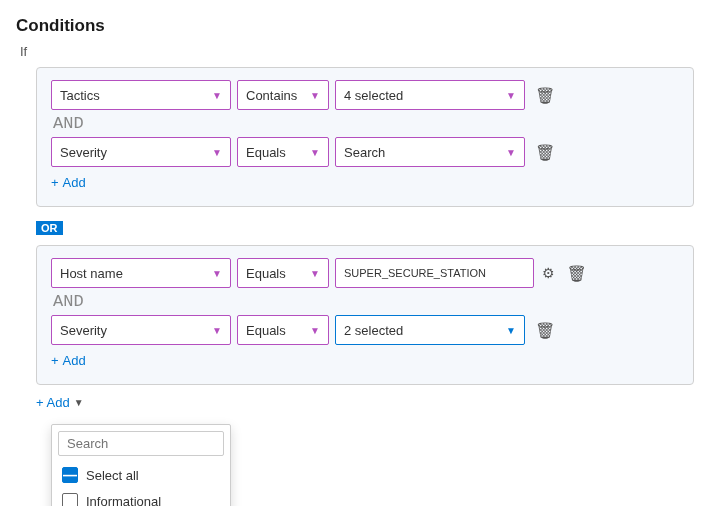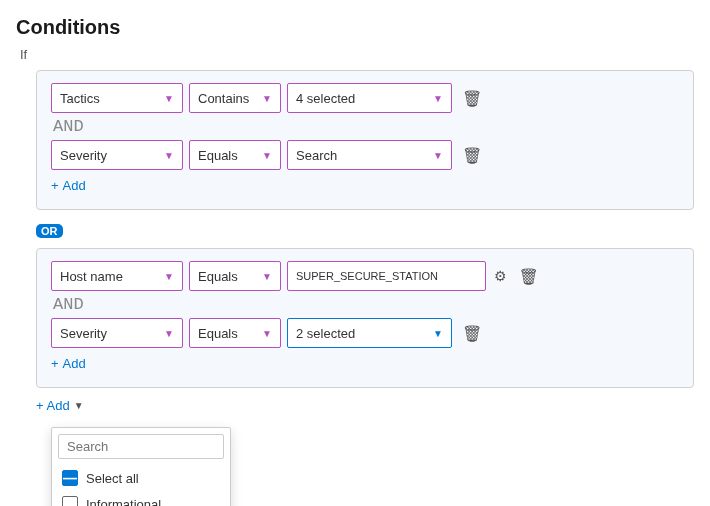--- a/index.html
+++ b/index.html
@@ -6,21 +6,21 @@
     body {
       font-family: 'Segoe UI', Arial, sans-serif;
       font-size: 13px;
       background: #fff;
       color: #333;
       width: 710px;
       min-height: 506px;
       padding: 16px;
     }
     .page-title {
-      font-size: 20px;
+      font-size: 17px;
       font-weight: 600;
       margin-bottom: 8px;
       color: #1a1a1a;
     }
     .if-label {
       font-size: 13px;
       color: #555;
       margin-bottom: 8px;
       margin-left: 4px;
     }
@@ -51,23 +51,23 @@
       align-items: center;
       justify-content: space-between;
       border: 1.5px solid #b44fbf;
       border-radius: 2px;
       background: #fff;
       padding: 4px 8px;
       cursor: pointer;
       height: 30px;
       white-space: nowrap;
     }
-    .select-box.field { width: 132px; }
+    .select-box.field { width: 180px; }
     .select-box.operator { width: 92px; }
-    .select-box.value { width: 165px; }
+    .select-box.value { width: 190px; }
     .select-box.value-long { width: 165px; font-size: 12px; }
     .select-arrow {
       margin-left: 6px;
       color: #b44fbf;
       font-size: 10px;
     }
     .select-label { flex: 1; color: #333; font-size: 13px; }
     .delete-btn {
       background: none;
       border: none;
@@ -87,21 +87,21 @@
       display: flex;
       align-items: center;
       gap: 4px;
     }
     .or-badge {
       display: inline-block;
       background: #0078d4;
       color: #fff;
       font-size: 11px;
       font-weight: 600;
-      border-radius: 5px;
+      border-radius: 0;
       padding: 1px 5px;
       margin: 6px 0 6px 0;
     }
     .outer-add {
       margin-top: 10px;
       margin-left: 20px;
     }
     .outer-add-btn {
       background: none;
       border: none;

